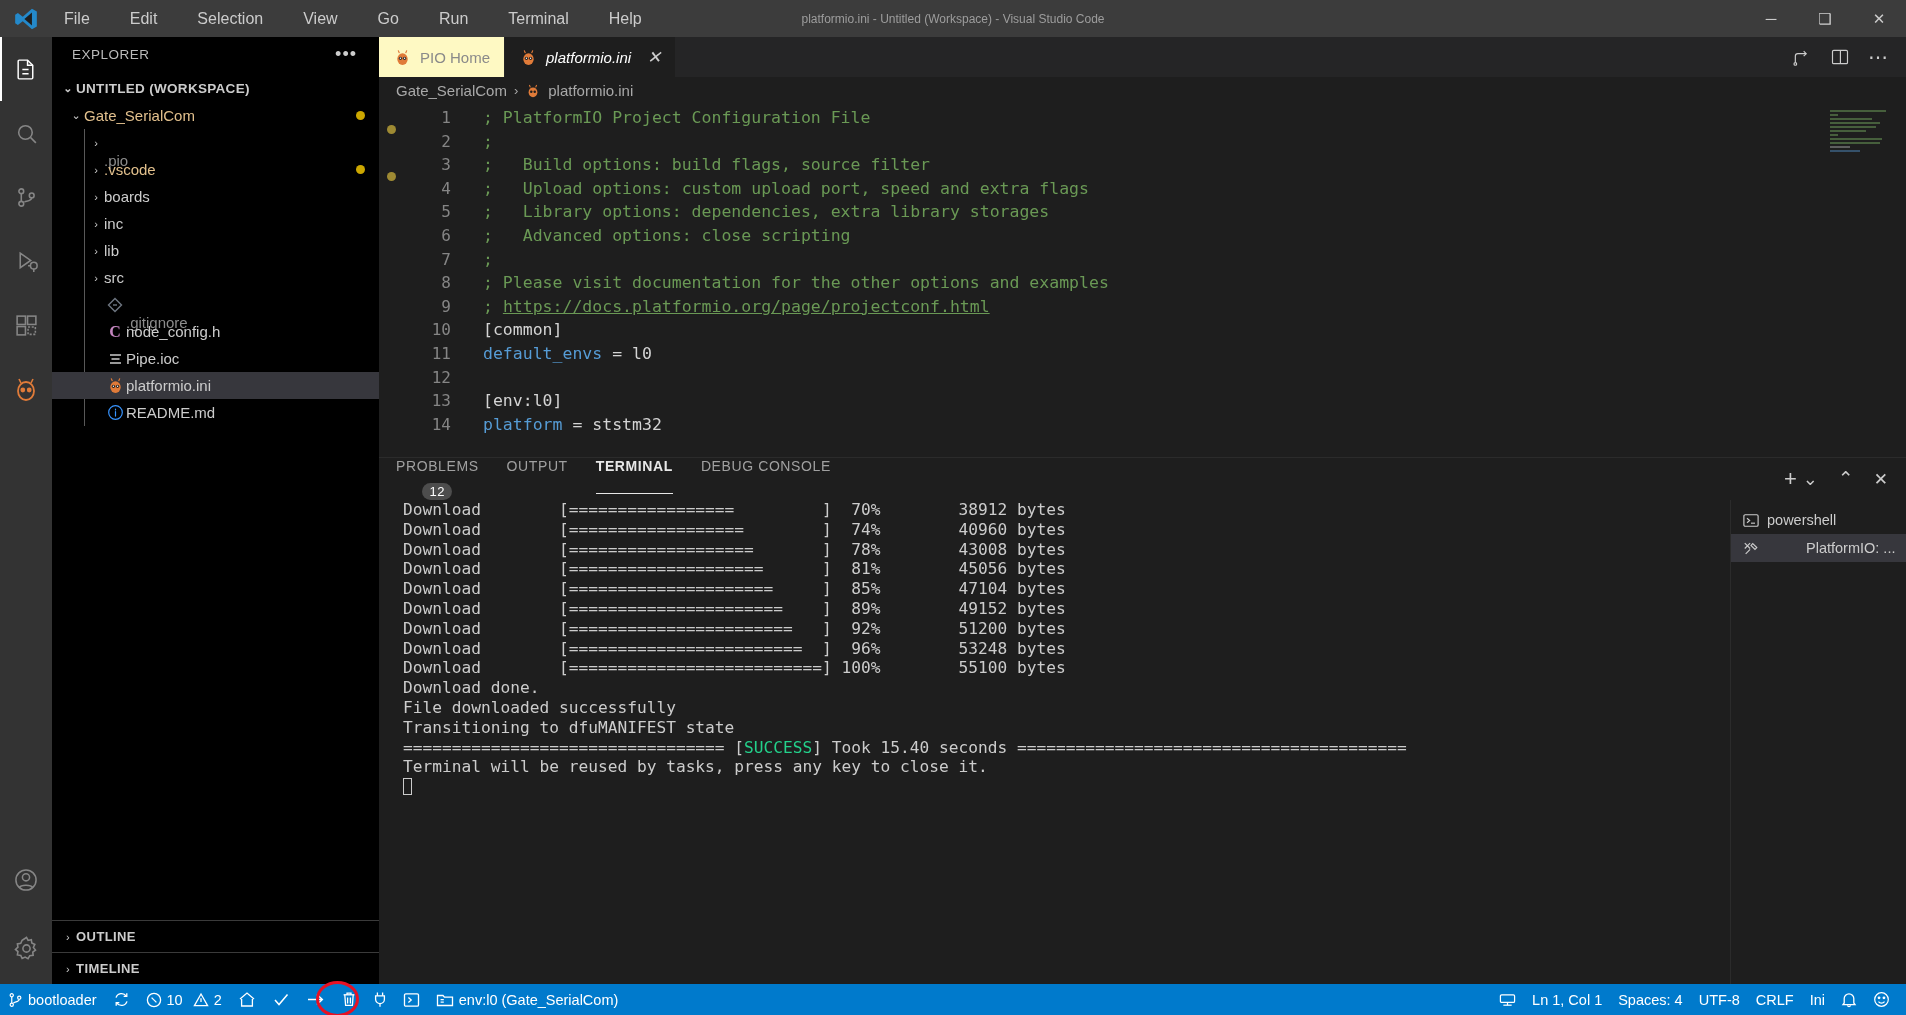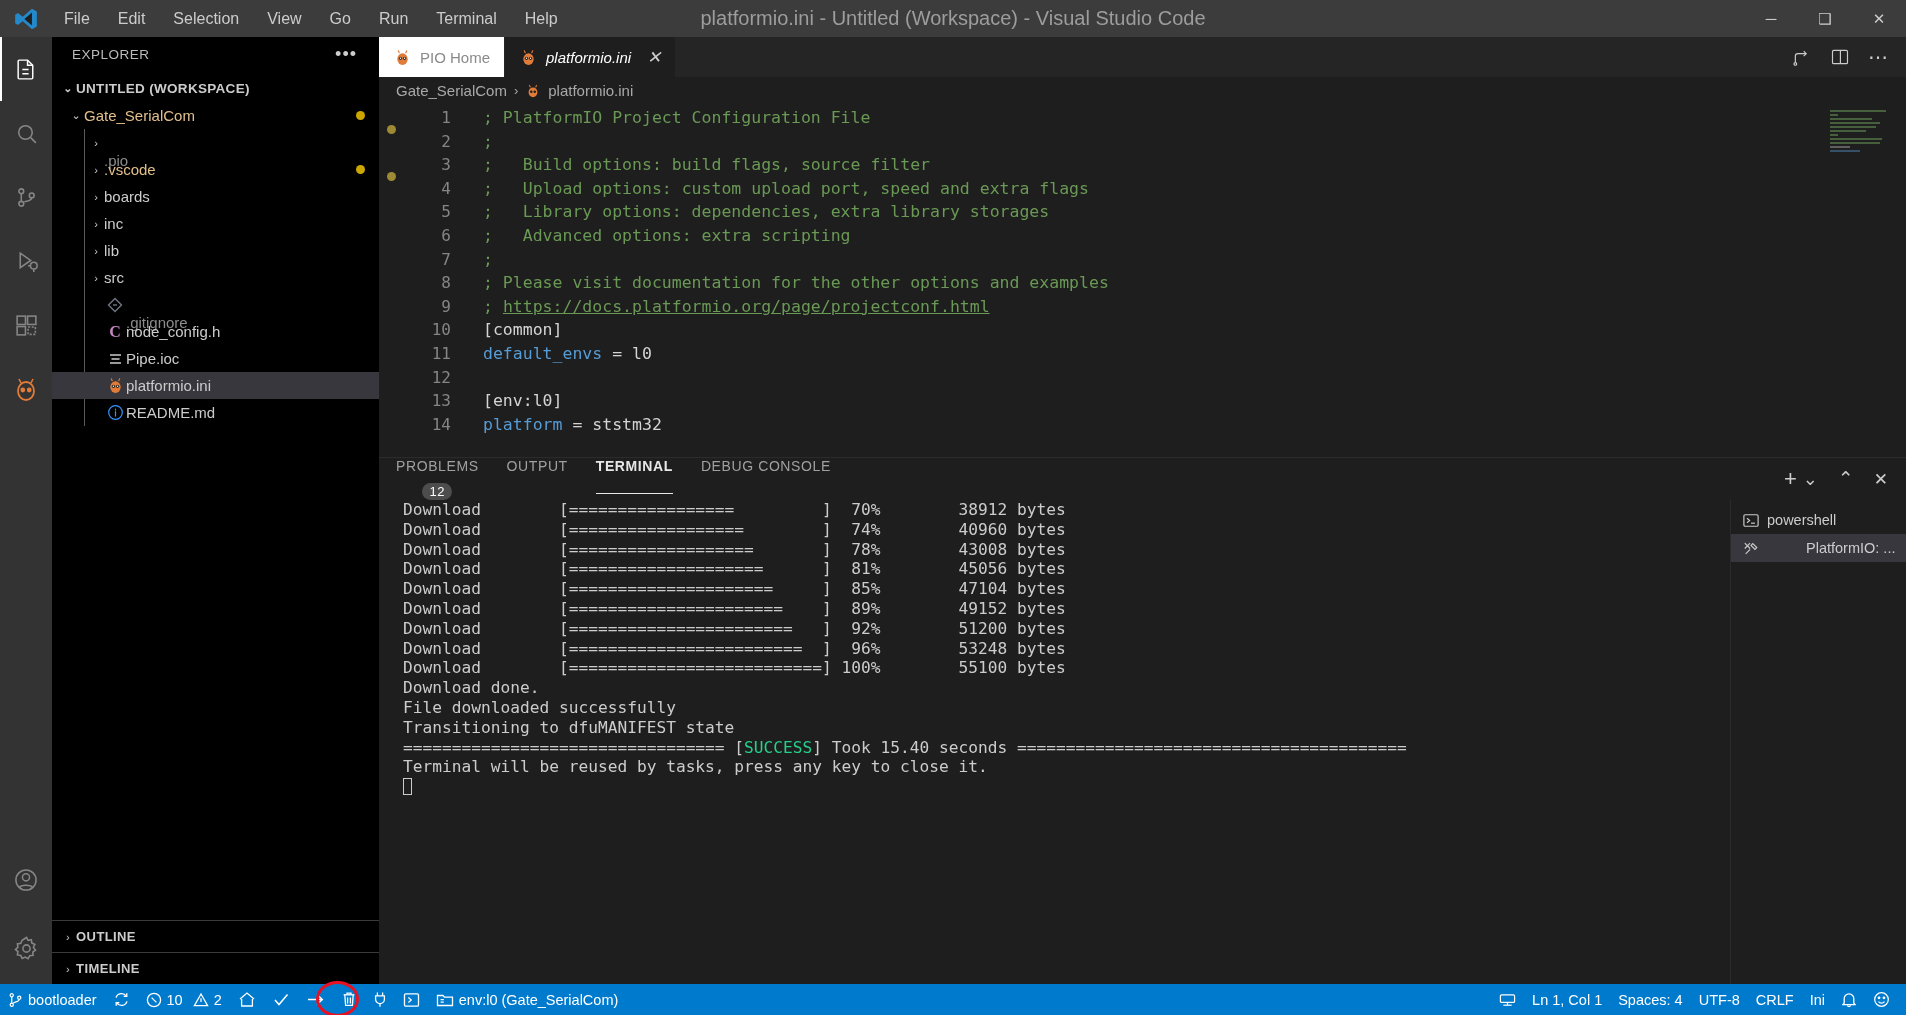--- a/index.html
+++ b/index.html
@@ -10,27 +10,27 @@
     overflow: hidden;
   }
   .app { position: relative; width: 1906px; height: 1015px; display: flex; flex-direction: column; }
 
   
   .titlebar {
     height: 37px; background: #3c3c3c; display: flex; align-items: center;
     flex: 0 0 37px; position: relative;
   }
   .vscode-logo { width: 52px; display: flex; align-items: center; justify-content: center; }
-  .menu { display: flex; align-items: center; gap: 4px; }
+  .menu { display: flex; align-items: center; gap: 16px; }
   .menu-item {
     color: #cccccc; font-size: 16px; padding: 4px 12px; cursor: default; white-space: nowrap;
   }
   .title-center {
     position: absolute; left: 0; right: 0; text-align: center;
-    color: #9d9d9d; font-size: 20px; pointer-events: none;
+    color: #9d9d9d; font-size: 12px; pointer-events: none;
   }
   .win-controls { margin-left: auto; display: flex; height: 37px; z-index: 2; }
   .win-btn { width: 54px; display: flex; align-items: center; justify-content: center; color: #cccccc; font-size: 15px; }
 
   
   .body-row { display: flex; flex: 1 1 auto; min-height: 0; }
 
   
   .activitybar {
     width: 52px; background: #333333; display: flex; flex-direction: column;
@@ -82,21 +82,21 @@
   }
   .sidebar-section .chev { margin-right: 6px; font-size: 11px; font-weight: normal;}
 
   
   .main { flex: 1 1 auto; display: flex; flex-direction: column; min-width: 0; background: #1e1e1e; }
 
   
   .tabsbar { height: 40px; background: #252526; display: flex; flex: 0 0 40px; position: relative;}
   .tab {
     display: flex; align-items: center; gap: 8px; padding: 0 14px; font-size: 15px;
-    color: #8a8a8a; background: #ffffff; border-right: 1px solid #252526; max-width: 280px;
+    color: #8a8a8a; background: #fef9c3; border-right: 1px solid #252526; max-width: 280px;
   }
   .tab.active { background: #1e1e1e; color: #ffffff; font-style: italic; }
   .tab .tabclose { margin-left: 8px; font-size: 17px; color: #cccccc; }
   .tabs-actions { margin-left: auto; display: flex; align-items: center; gap: 18px; padding-right: 18px; color: #cccccc;}
 
   
   .breadcrumb {
     height: 27px; display: flex; align-items: center; gap: 7px; padding-left: 17px;
     font-size: 15px; color: #a9a9a9; flex: 0 0 27px;
   }
@@ -483,21 +483,21 @@
 
           <div class="cline">
             <span class="gutter-deco"></span>
             <span class="lnum">5</span>
             <span class="ctext c-comment">;   Library options: dependencies, extra library storages</span>
           </div>
 
           <div class="cline">
             <span class="gutter-deco"></span>
             <span class="lnum">6</span>
-            <span class="ctext c-comment">;   Advanced options: extra scripting</span>
+            <span class="ctext c-comment">;   Advanced options: close scripting</span>
           </div>
 
           <div class="cline">
             <span class="gutter-deco"></span>
             <span class="lnum">7</span>
             <span class="ctext c-comment">;</span>
           </div>
 
           <div class="cline">
             <span class="gutter-deco"></span>

